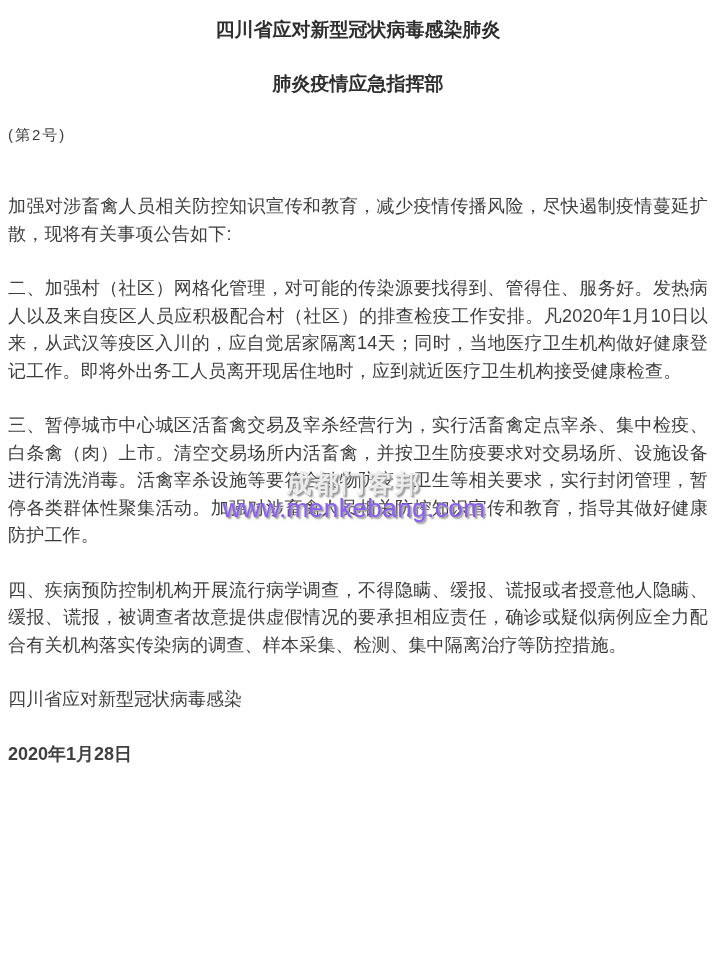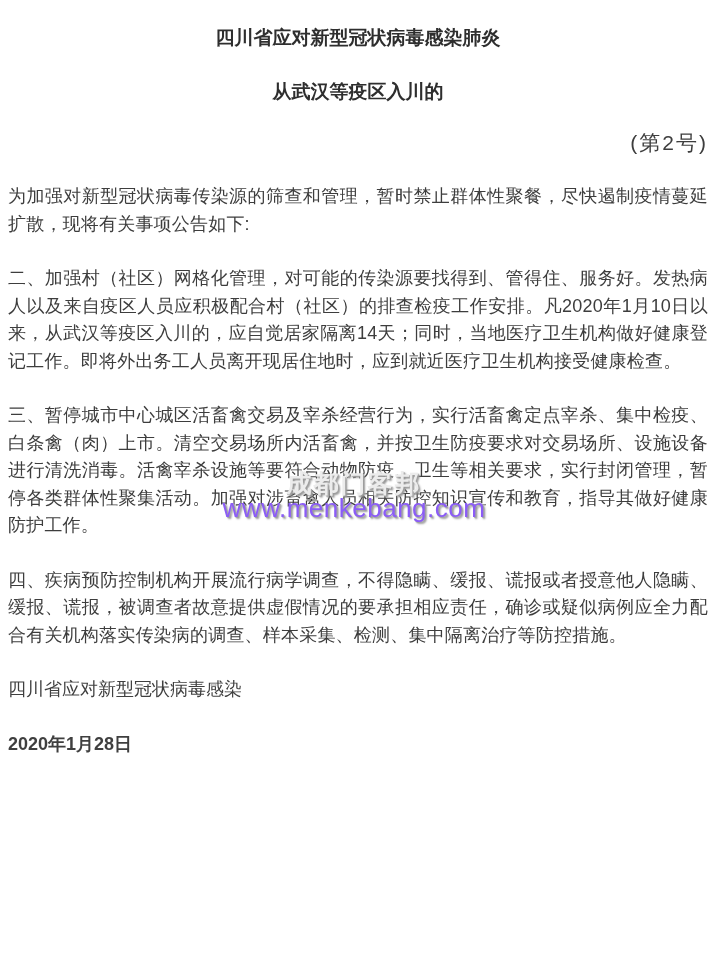--- a/index.html
+++ b/index.html
@@ -3,41 +3,41 @@
 <meta charset="utf-8">
 <style>
   * { margin: 0; padding: 0; box-sizing: border-box; }
   html, body { background: #ffffff; }
   .doc {
     position: relative;
     width: 716px;
     height: 974px;
     background: #ffffff;
     overflow: hidden;
-    padding: 24px 8px 10px 8px;
+    padding: 16px 8px 10px 8px;
     font-family: "Liberation Sans", "DejaVu Sans", sans-serif;
     color: #3d3d3d;
   }
   .title-line {
     text-align: center;
     font-size: 19px;
     font-weight: bold;
     color: #2e2e2e;
     line-height: 27px;
   }
   .title-line.t1 { margin-bottom: 27px; }
   .title-line.t2 { margin-bottom: 24px; }
   .doc-number {
-    text-align: right;
-    font-size: 21px;
+    text-align: left;
+    font-size: 15px;
     font-weight: normal;
     color: #3d3d3d;
     line-height: 27px;
     letter-spacing: 2px;
-    margin-bottom: 27px;
+    margin-bottom: 45px;
   }
   p.body-par {
     font-size: 18px;
     line-height: 27.5px;
     text-align: justify;
     color: #3d3d3d;
     margin-bottom: 27px;
     letter-spacing: 0.2px;
   }
   .highlight {
@@ -79,24 +79,24 @@
     line-height: 24px;
     letter-spacing: 0.5px;
   }
 </style>
 </head>
 <body>
 
 <div class="doc">
 
   <div class="title-line t1">四川省应对新型冠状病毒感染肺炎</div>
-  <div class="title-line t2">从武汉等疫区入川的</div>
+  <div class="title-line t2">肺炎疫情应急指挥部</div>
   <div class="doc-number">(第2号)</div>
 
-  <p class="body-par">为加强对新型冠状病毒传染源的筛查和管理，暂时禁止群体性聚餐，尽快遏制疫情蔓延扩散，现将有关事项公告如下:</p>
+  <p class="body-par">加强对涉畜禽人员相关防控知识宣传和教育，减少疫情传播风险，尽快遏制疫情蔓延扩散，现将有关事项公告如下:</p>
 
 
   <p class="body-par">二、加强村（社区）网格化管理，对可能的传染源要找得到、管得住、服务好。发热病人以及来自疫区人员应积极配合村（社区）的排查检疫工作安排。凡2020年1月10日以来，从武汉等疫区入川的，应自觉居家隔离14天；同时，当地医疗卫生机构做好健康登记工作。即将外出务工人员离开现居住地时，应到就近医疗卫生机构接受健康检查。</p>
 
   <p class="body-par">三、暂停城市中心城区活畜禽交易及宰杀经营行为，实行活畜禽定点宰杀、集中检疫、白条禽（肉）上市。清空交易场所内活畜禽，并按卫生防疫要求对交易场所、设施设备进行清洗消毒。活禽宰杀设施等要符合动物防疫、卫生等相关要求，实行封闭管理，暂停各类群体性聚集活动。加强对涉畜禽人员相关防控知识宣传和教育，指导其做好健康防护工作。</p>
 
   <p class="body-par">四、疾病预防控制机构开展流行病学调查，不得隐瞒、缓报、谎报或者授意他人隐瞒、缓报、谎报，被调查者故意提供虚假情况的要承担相应责任，确诊或疑似病例应全力配合有关机构落实传染病的调查、样本采集、检测、集中隔离治疗等防控措施。</p>
 
   <div class="signature">
     <div>四川省应对新型冠状病毒感染</div>

